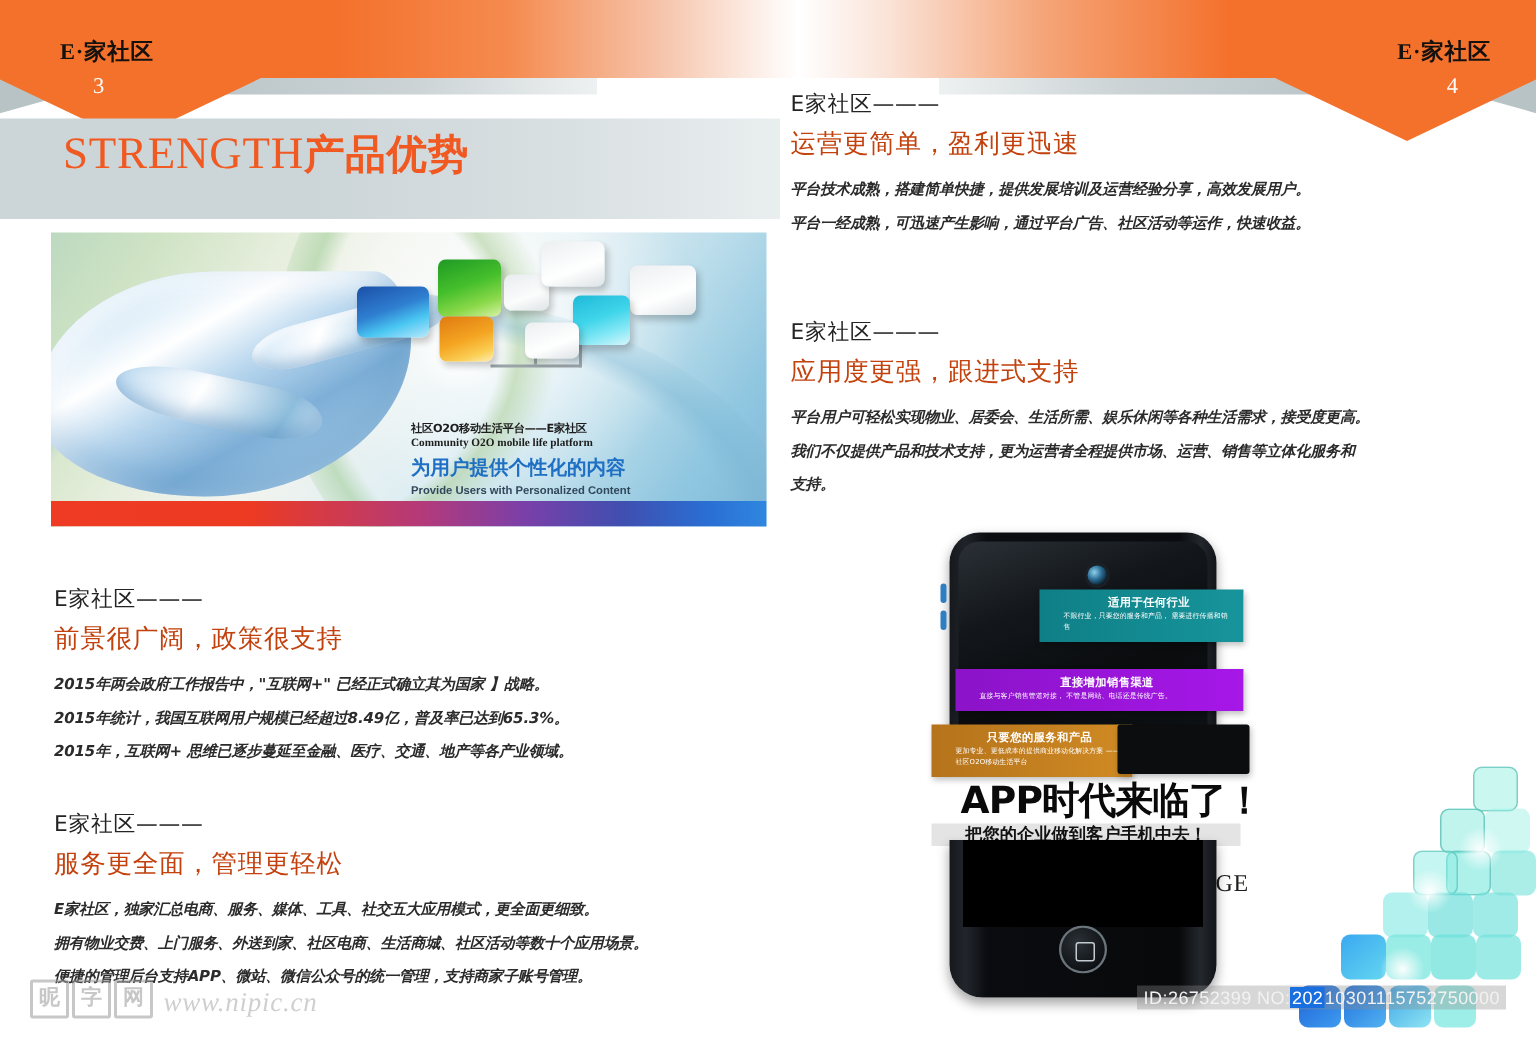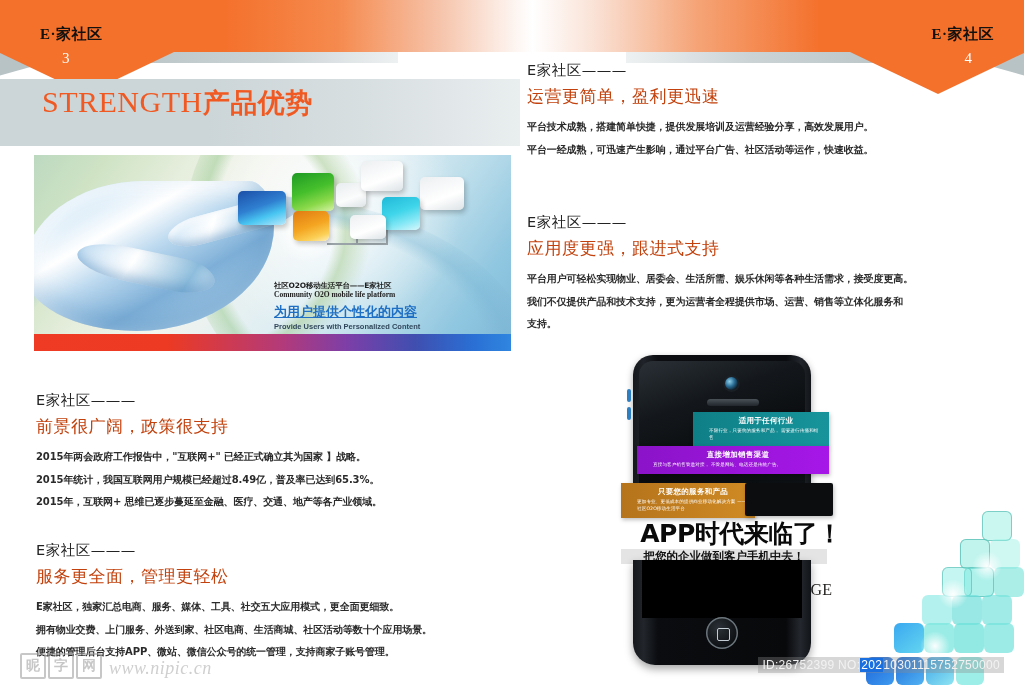--- a/index.html
+++ b/index.html
@@ -62,32 +62,32 @@
      background:linear-gradient(110deg,#bfdcf2 0%,#ffffff 40%,#8fbedd 80%,#dceefb 100%);
      border-radius:60px 40px 50px 60px/20px 20px 20px 20px;transform:rotate(12deg);
      box-shadow:inset -4px -6px 12px rgba(70,130,185,.45);}
   .spark{position:absolute;left:242px;top:47px;width:60px;height:60px;border-radius:50%;
      background:radial-gradient(circle,rgba(255,255,255,1) 0%,rgba(255,255,255,.85) 22%,rgba(255,255,255,0) 70%);}
   .scr{position:absolute;border-radius:5px;box-shadow:2px 3px 5px rgba(0,0,0,.22);}
   .conn{position:absolute;background:#9aa4a8;}
   .hero-cap{position:absolute;left:240px;top:126px;width:230px;color:#1d1d1d;}
   .hero-cap .l1{font-size:7.5px;font-weight:bold;font-family:"DejaVu Sans",sans-serif;line-height:1.25;letter-spacing:-.2px;}
   .hero-cap .l2{font-size:7.5px;font-weight:bold;font-family:"Liberation Serif",serif;line-height:1.3;}
-  .hero-cap .l3{font-size:13px;font-weight:bold;color:#1f6fc4;font-family:"DejaVu Sans",sans-serif;margin-top:3px;letter-spacing:0px;text-decoration:underline;}
+  .hero-cap .l3{font-size:13px;font-weight:bold;color:#1f6fc4;font-family:"DejaVu Sans",sans-serif;margin-top:3px;letter-spacing:0px;}
   .hero-cap .l4{font-size:7.5px;font-weight:bold;color:#31475b;font-family:"Liberation Sans",sans-serif;margin-top:1px;}
   .hero-bar{position:absolute;left:0;bottom:0;width:477px;height:17px;
      background:linear-gradient(to right,#ef3b24 0%,#ec3a23 28%,#b33a7a 52%,#7b3fa8 66%,#3f4fb0 80%,#2a6fd4 92%,#2f86e0 100%);}
 
   
   .blk{position:absolute;}
   .blk .kicker{font-size:14.5px;color:#232323;font-family:"DejaVu Sans",sans-serif;letter-spacing:.5px;line-height:1.5;}
   .blk .head{font-size:17px;color:#c2410c;font-family:"DejaVu Sans",sans-serif;letter-spacing:.5px;margin-top:2px;line-height:1.45;}
   .blk .body{margin-top:12px;}
   .blk .body p{margin:0 0 9px 0;font-size:10px;font-weight:bold;color:#2b2b2b;
-     font-family:"DejaVu Sans",sans-serif;line-height:1.35;letter-spacing:-.1px;}
+     font-family:"DejaVu Sans",sans-serif;line-height:1.35;letter-spacing:-.1px;font-style:italic;}
 
   #blk-left-1{left:36px;top:390px;width:470px;}
   #blk-left-2{left:36px;top:540px;width:470px;}
   #blk-right-1{left:527px;top:60px;width:470px;}
   #blk-right-2{left:527px;top:212px;width:470px;}
 
   
   .phone-wrap{position:absolute;left:615px;top:355px;width:250px;height:310px;}
   .phone-top{position:absolute;left:18px;top:0;width:178px;height:152px;border-radius:20px 20px 0 0;
      background:linear-gradient(to right,#15181c 0%,#20242a 6%,#0b0d10 14%,#0a0c0f 86%,#23272d 94%,#121519 100%);
@@ -105,21 +105,21 @@
      box-shadow:0 4px 8px rgba(0,0,0,.35);}
   .phone-bot .screen{position:absolute;left:9px;top:0;right:9px;height:58px;background:#000;}
   .homebtn{position:absolute;left:50%;bottom:16px;margin-left:-16px;width:32px;height:32px;border-radius:50%;
      background:radial-gradient(circle at 40% 35%,#2b3137,#0d1013 70%);box-shadow:inset 0 0 0 1.5px #6b757c;}
   .homebtn:after{content:"";position:absolute;left:50%;top:50%;width:11px;height:11px;margin:-5.5px 0 0 -5.5px;
      border:1.5px solid #c3ccd2;border-radius:2px;}
 
   .tag{position:absolute;color:#fff;padding:4px 6px 5px 16px;box-shadow:1px 2px 4px rgba(0,0,0,.25);}
   .tag .t{font-size:7.5px;font-weight:bold;font-family:"DejaVu Sans",sans-serif;display:block;text-align:center;letter-spacing:.3px;}
   .tag .d{font-size:4.6px;font-family:"DejaVu Sans",sans-serif;display:block;line-height:1.5;margin-top:2px;letter-spacing:.1px;}
-  #tag-teal{left:78px;top:57px;width:114px;background:linear-gradient(to right,#0f7f86,#17949b);}
+  #tag-teal{left:78px;top:38px;width:114px;background:linear-gradient(to right,#0f7f86,#17949b);}
   #tag-purple{left:22px;top:91px;width:170px;background:linear-gradient(to right,#8b13c8,#a617e8);}
   #tag-orange{left:6px;top:128px;width:112px;background:linear-gradient(to right,#b5731b,#d08b24);}
   #tag-black{left:130px;top:128px;width:66px;height:24px;background:#0b0d0f;border-radius:2px;}
 
   .app-title{position:absolute;left:6px;top:162px;width:240px;text-align:center;
      font-family:"DejaVu Sans",sans-serif;font-weight:bold;font-size:25px;color:#0a0a0a;letter-spacing:-.5px;}
   .app-sub1{position:absolute;left:6px;top:194px;width:206px;text-align:center;
      font-family:"DejaVu Sans",sans-serif;font-weight:bold;font-size:11.5px;color:#131313;
      background:rgba(205,205,205,.55);}
   .app-sub2{position:absolute;left:6px;top:212px;width:240px;text-align:center;

